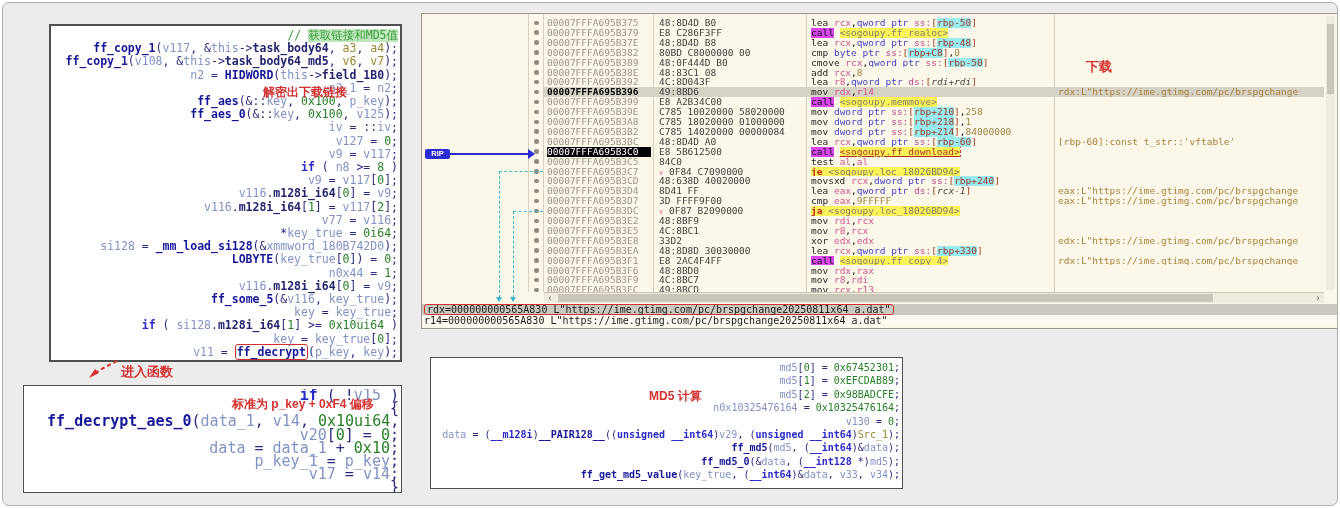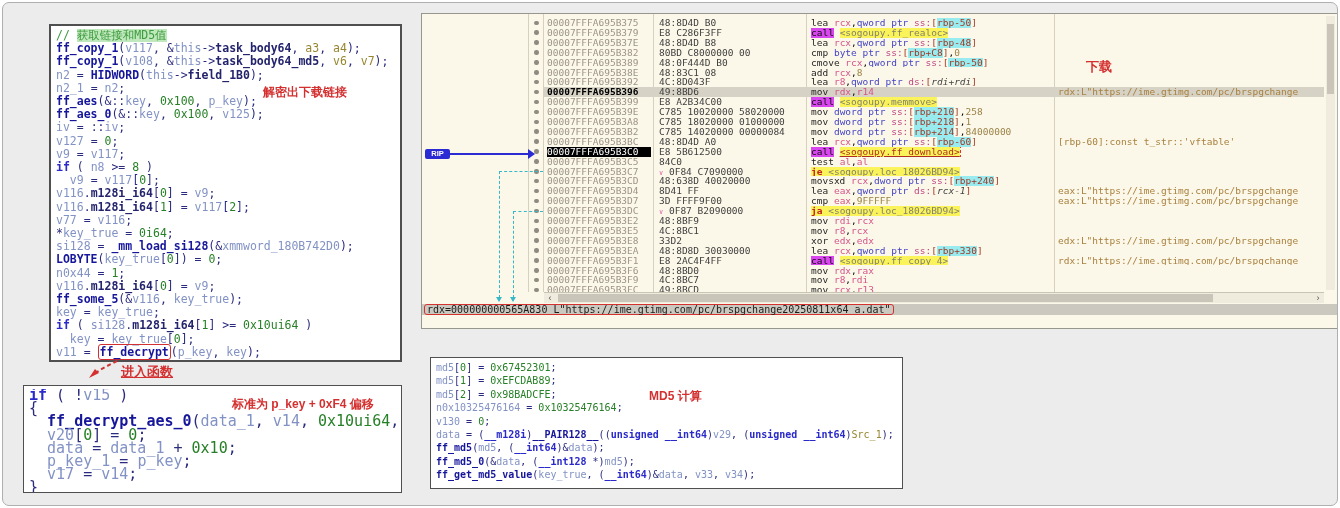--- a/index.html
+++ b/index.html
@@ -9,33 +9,33 @@
   
   .panel{position:absolute;background:#FFFFFF;border:2px solid #4F4F4F;box-sizing:border-box;}
   #panel-top{left:46px;top:21px;width:353px;height:338px;}
   #panel-bottom{left:20px;top:382px;width:379px;height:108px;border-width:1.5px;}
   #panel-md5{left:427px;top:354px;width:473px;height:132px;border-width:1.5px;}
   .code{position:absolute;left:5px;top:3px;right:2px;bottom:0;white-space:pre;overflow:hidden;
         font-family:"DejaVu Sans Mono",monospace;color:#2A2A7E;}
   #panel-top .code{font-size:11.5px;line-height:13.2px;}
   #panel-bottom .code{font-size:15px;line-height:13.2px;}
   #panel-md5 .code{font-size:10px;line-height:13.4px;}
-  .cl{height:inherit;}
+  .cl{height:inherit;text-align:right;}
   .fn{color:#16169B;font-weight:bold;}
   .kw{color:#2A2ACA;font-weight:bold;}
   .num{color:#278027;}
   .arg{color:#97862F;}
   .var{color:#8292C4;}
   .mem{color:#24246E;font-weight:bold;}
   .cmt{color:#3E9B3E;}
   .cmt-hl{background:#BFE8BC;}
   .redbox{border:1.5px solid #D23030;border-radius:3px;padding:0 1px;}
   .annot{position:absolute;color:#D43030;font-weight:bold;font-size:12px;white-space:nowrap;}
   #enter-func{position:absolute;left:84px;top:356px;width:140px;height:22px;}
-  #enter-func .label{position:absolute;left:34px;top:4px;color:#D43030;font-weight:bold;font-size:13px;text-decoration:underline;}
+  #enter-func .label{position:absolute;left:34px;top:4px;color:#D43030;font-weight:bold;font-size:13px;}
   
   #x64{position:absolute;left:418px;top:10px;width:916px;height:314px;background:#FCF8E9;
        border:1px solid #97978F;box-sizing:content-box;overflow:hidden;}
   .cv{position:absolute;top:0;height:278px;width:1px;background:#D5D1BE;}
   #rows{position:absolute;left:0;top:0;right:0;height:278px;overflow:hidden;}
   .drow{position:absolute;left:0;width:100%;height:9.9px;font:9.5px/9.9px "DejaVu Sans Mono",monospace;}
   .drow::before{content:'';position:absolute;left:112px;top:2.5px;width:4.5px;height:4.5px;
                 border-radius:50%;background:#8F8B80;z-index:1;}
   .drow span.cell{position:absolute;top:0;height:9.9px;white-space:pre;overflow:hidden;z-index:1;}
   .da{left:125px;width:104px;color:#9C9488;}
@@ -309,15 +309,16 @@
     <div id="hs">
       <div class="hs-btn" id="hs-left">‹</div>
       <div class="thumb"></div>
       <div class="hs-btn" id="hs-right">›</div>
     </div>
     <div id="vs">
       <div class="thumb"></div>
     </div>
 
     <div class="il" id="il1"><span class="redframe">rdx=000000000565A830 L"https://ime.gtimg.com/pc/brspgchange20250811x64_a.dat"</span></div>
+    <div class="il" id="il2">r14=000000000565A830 L"https://ime.gtimg.com/pc/brspgchange20250811x64_a.dat"</div>
   </div>
 
 </div>
 
 </body></html>

